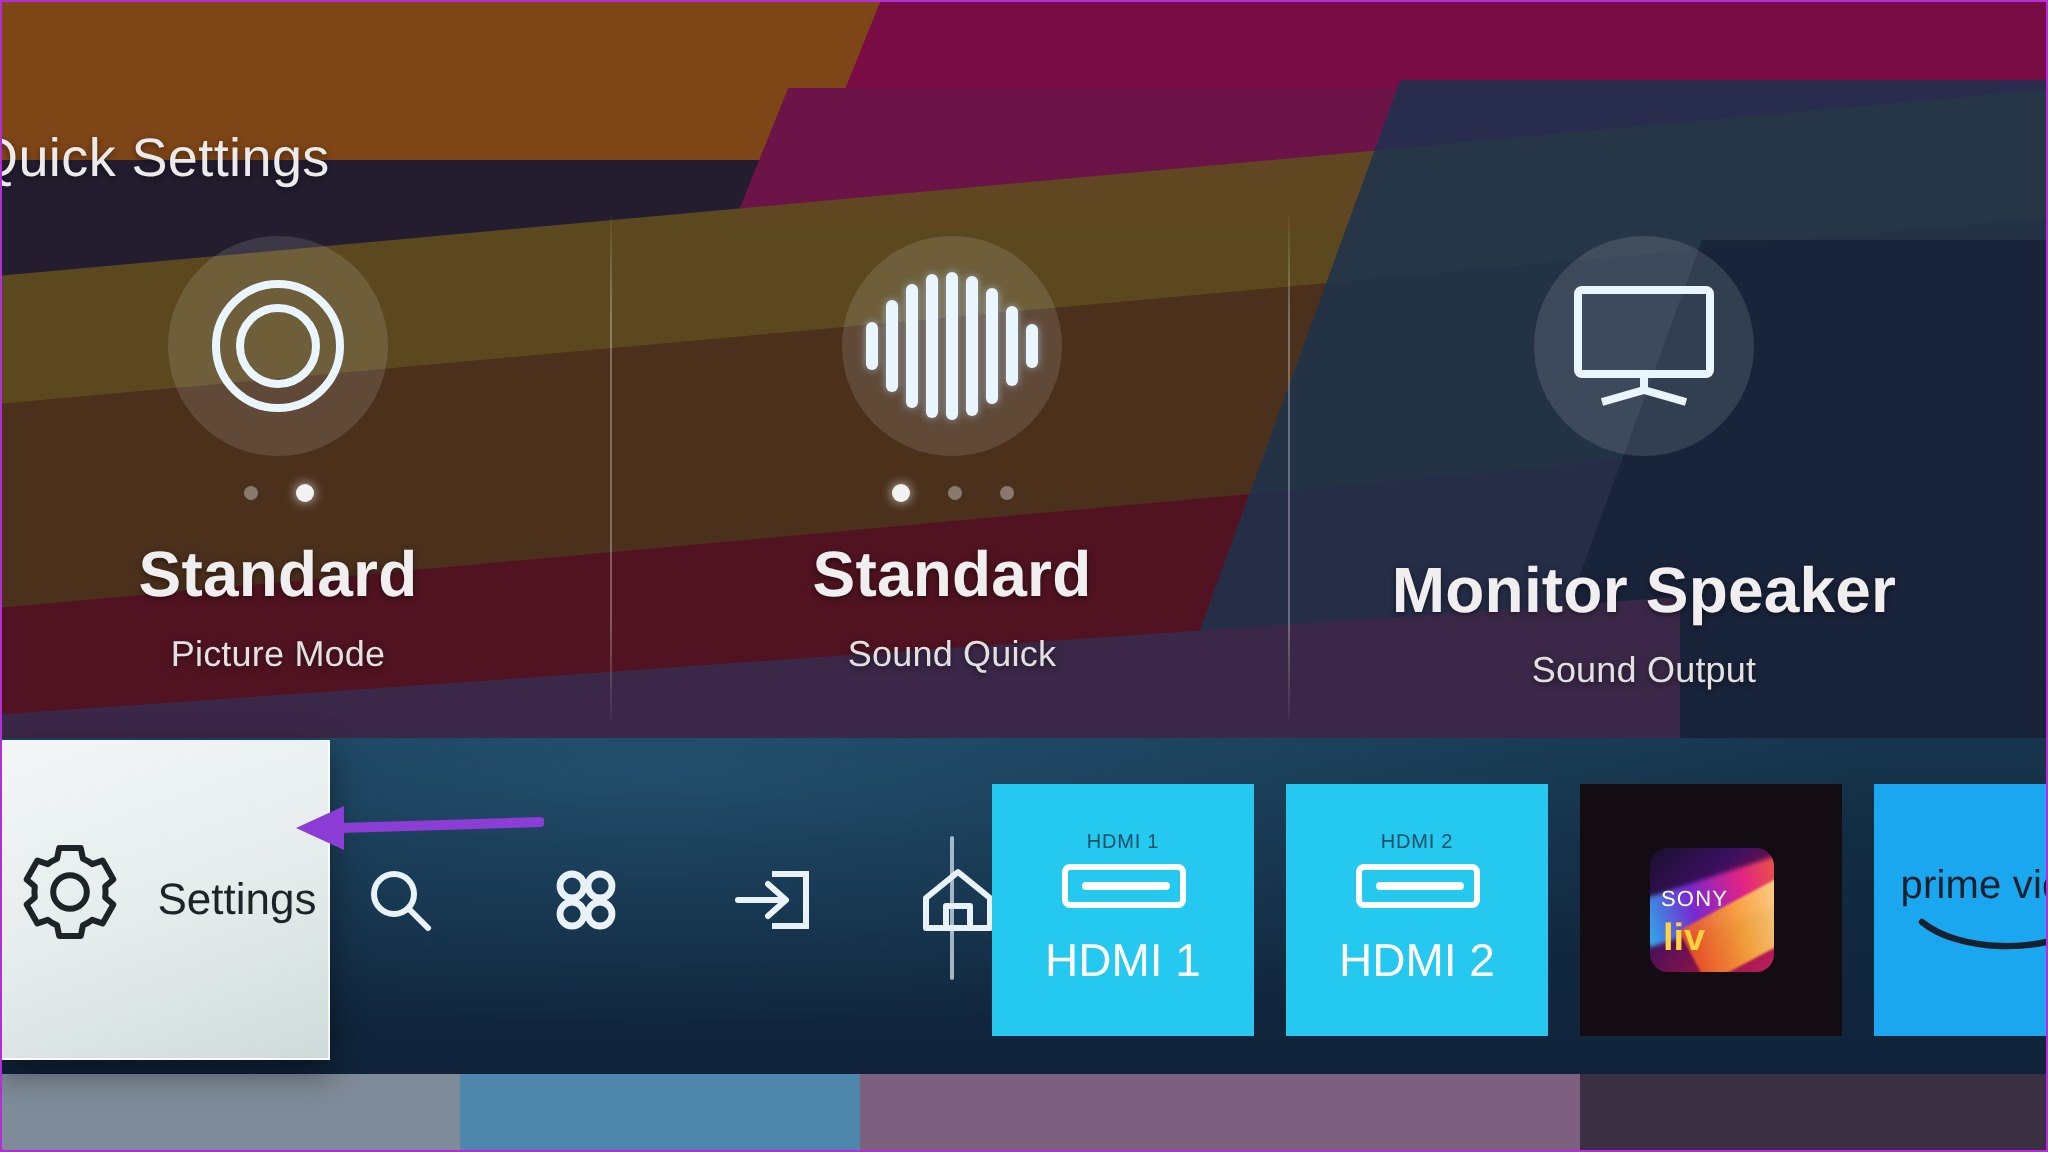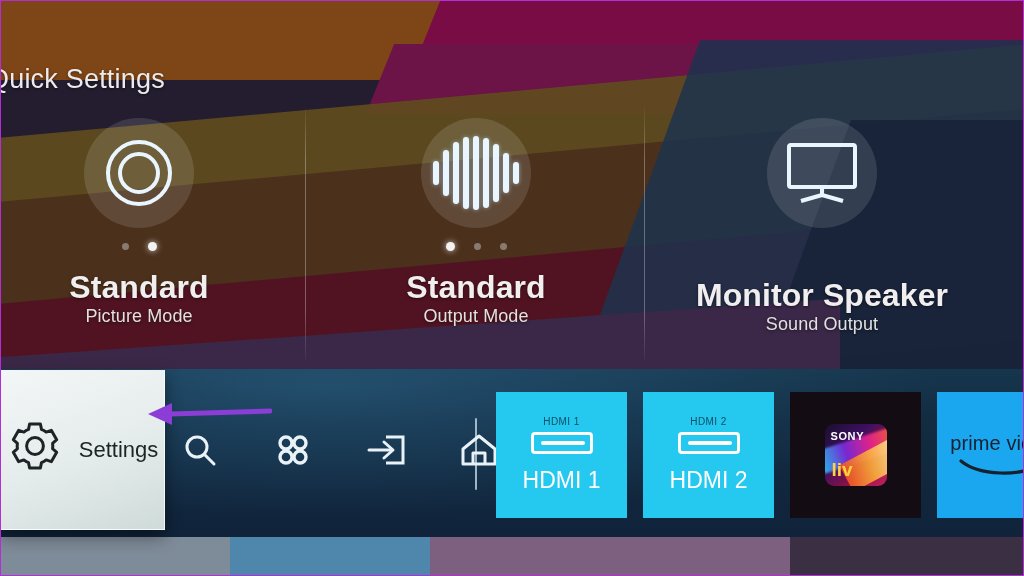--- a/index.html
+++ b/index.html
@@ -84,21 +84,21 @@
   .qs-dots { margin-top:14px; height:9px; display:flex; gap:19px; align-items:center; }
   .qs-dot { width:7px; height:7px; border-radius:50%; background:rgba(225,225,225,.42); }
   .qs-dot.on { background:#f2f2f2; width:9px; height:9px;
                box-shadow:0 0 6px rgba(255,255,255,.75); }
 
   .qs-value {
     margin-top:18px; font-size:32px; font-weight:700; color:#f0eeee;
     letter-spacing:.1px; text-shadow:0 1px 3px rgba(0,0,0,.5);
   }
   .qs-label {
-    font-size:18px; font-weight:400; color:#e2e0e0;
+    margin-top:11px; font-size:18px; font-weight:400; color:#e2e0e0;
     letter-spacing:.1px; text-shadow:0 1px 3px rgba(0,0,0,.5);
   }
 
   
   .eq { display:flex; align-items:center; gap:4px; height:74px; }
   .eq span { width:6px; border-radius:3px; background:#eaf6ff;
              box-shadow:0 0 4px rgba(190,225,255,.6); display:block; }
 
   
   .bar {
@@ -142,21 +142,21 @@
   .tile-sony { background:#130c12; }
   .sony-logo { width:62px; height:62px; border-radius:9px; overflow:hidden;
                position:relative;
                background:linear-gradient(135deg,#1a0f2e 0%, #3b1060 35%, #8e1246 70%, #c2205f 100%); }
   .sony-streak { position:absolute; left:-6px; top:14px; width:80px; height:24px;
                background:linear-gradient(90deg,#2bb8f0,#7a2bd8,#e8248a,#f26a2e);
                transform:rotate(-18deg); filter:blur(1px); opacity:.95; }
   .sony-streak2 { position:absolute; left:18px; top:26px; width:58px; height:30px;
                background:linear-gradient(100deg,#f04e23,#fbb03b,#fff0b0);
                transform:rotate(-28deg); filter:blur(.6px); opacity:.9; }
-  .sony-word { position:absolute; left:6px; top:6px; font-size:11px; font-weight:700;
+  .sony-word { position:absolute; left:6px; top:20px; font-size:11px; font-weight:400;
                color:#fff; letter-spacing:.6px; z-index:3; }
   .sony-liv { position:absolute; left:7px; bottom:5px; font-size:19px; font-weight:700;
               color:#ffd23f; z-index:3; font-style:normal; }
 
   .tile-prime { background:#1aa7f0; display:flex; align-items:center;
                 justify-content:center; flex-direction:column; }
   .prime-word { font-size:20px; color:#15212e; letter-spacing:.1px; }
 
   
   .arrow { position:absolute; left:146px; top:400px; width:126px; height:28px; }
@@ -223,21 +223,21 @@
             <span style="height:40px"></span>
             <span style="height:22px"></span>
           </div>
         </div>
         <div class="qs-dots">
           <span class="qs-dot on"></span>
           <span class="qs-dot"></span>
           <span class="qs-dot"></span>
         </div>
         <div class="qs-value">Standard</div>
-        <div class="qs-label">Output Mode</div>
+        <div class="qs-label">Sound Quick</div>
       </div>
 
       <div class="qs-col qs-col-3">
         <div class="qs-iconwrap">
           <svg width="78" height="66" viewBox="0 0 78 66" aria-hidden="true">
             <rect x="6" y="5" width="66" height="42" rx="2" fill="none" stroke="#eaf6ff" stroke-width="4"></rect>
             <line x1="39" y1="47" x2="39" y2="56" stroke="#eaf6ff" stroke-width="4"></line>
             <line x1="18" y1="61" x2="39" y2="55" stroke="#eaf6ff" stroke-width="4"></line>
             <line x1="60" y1="61" x2="39" y2="55" stroke="#eaf6ff" stroke-width="4"></line>
           </svg>

